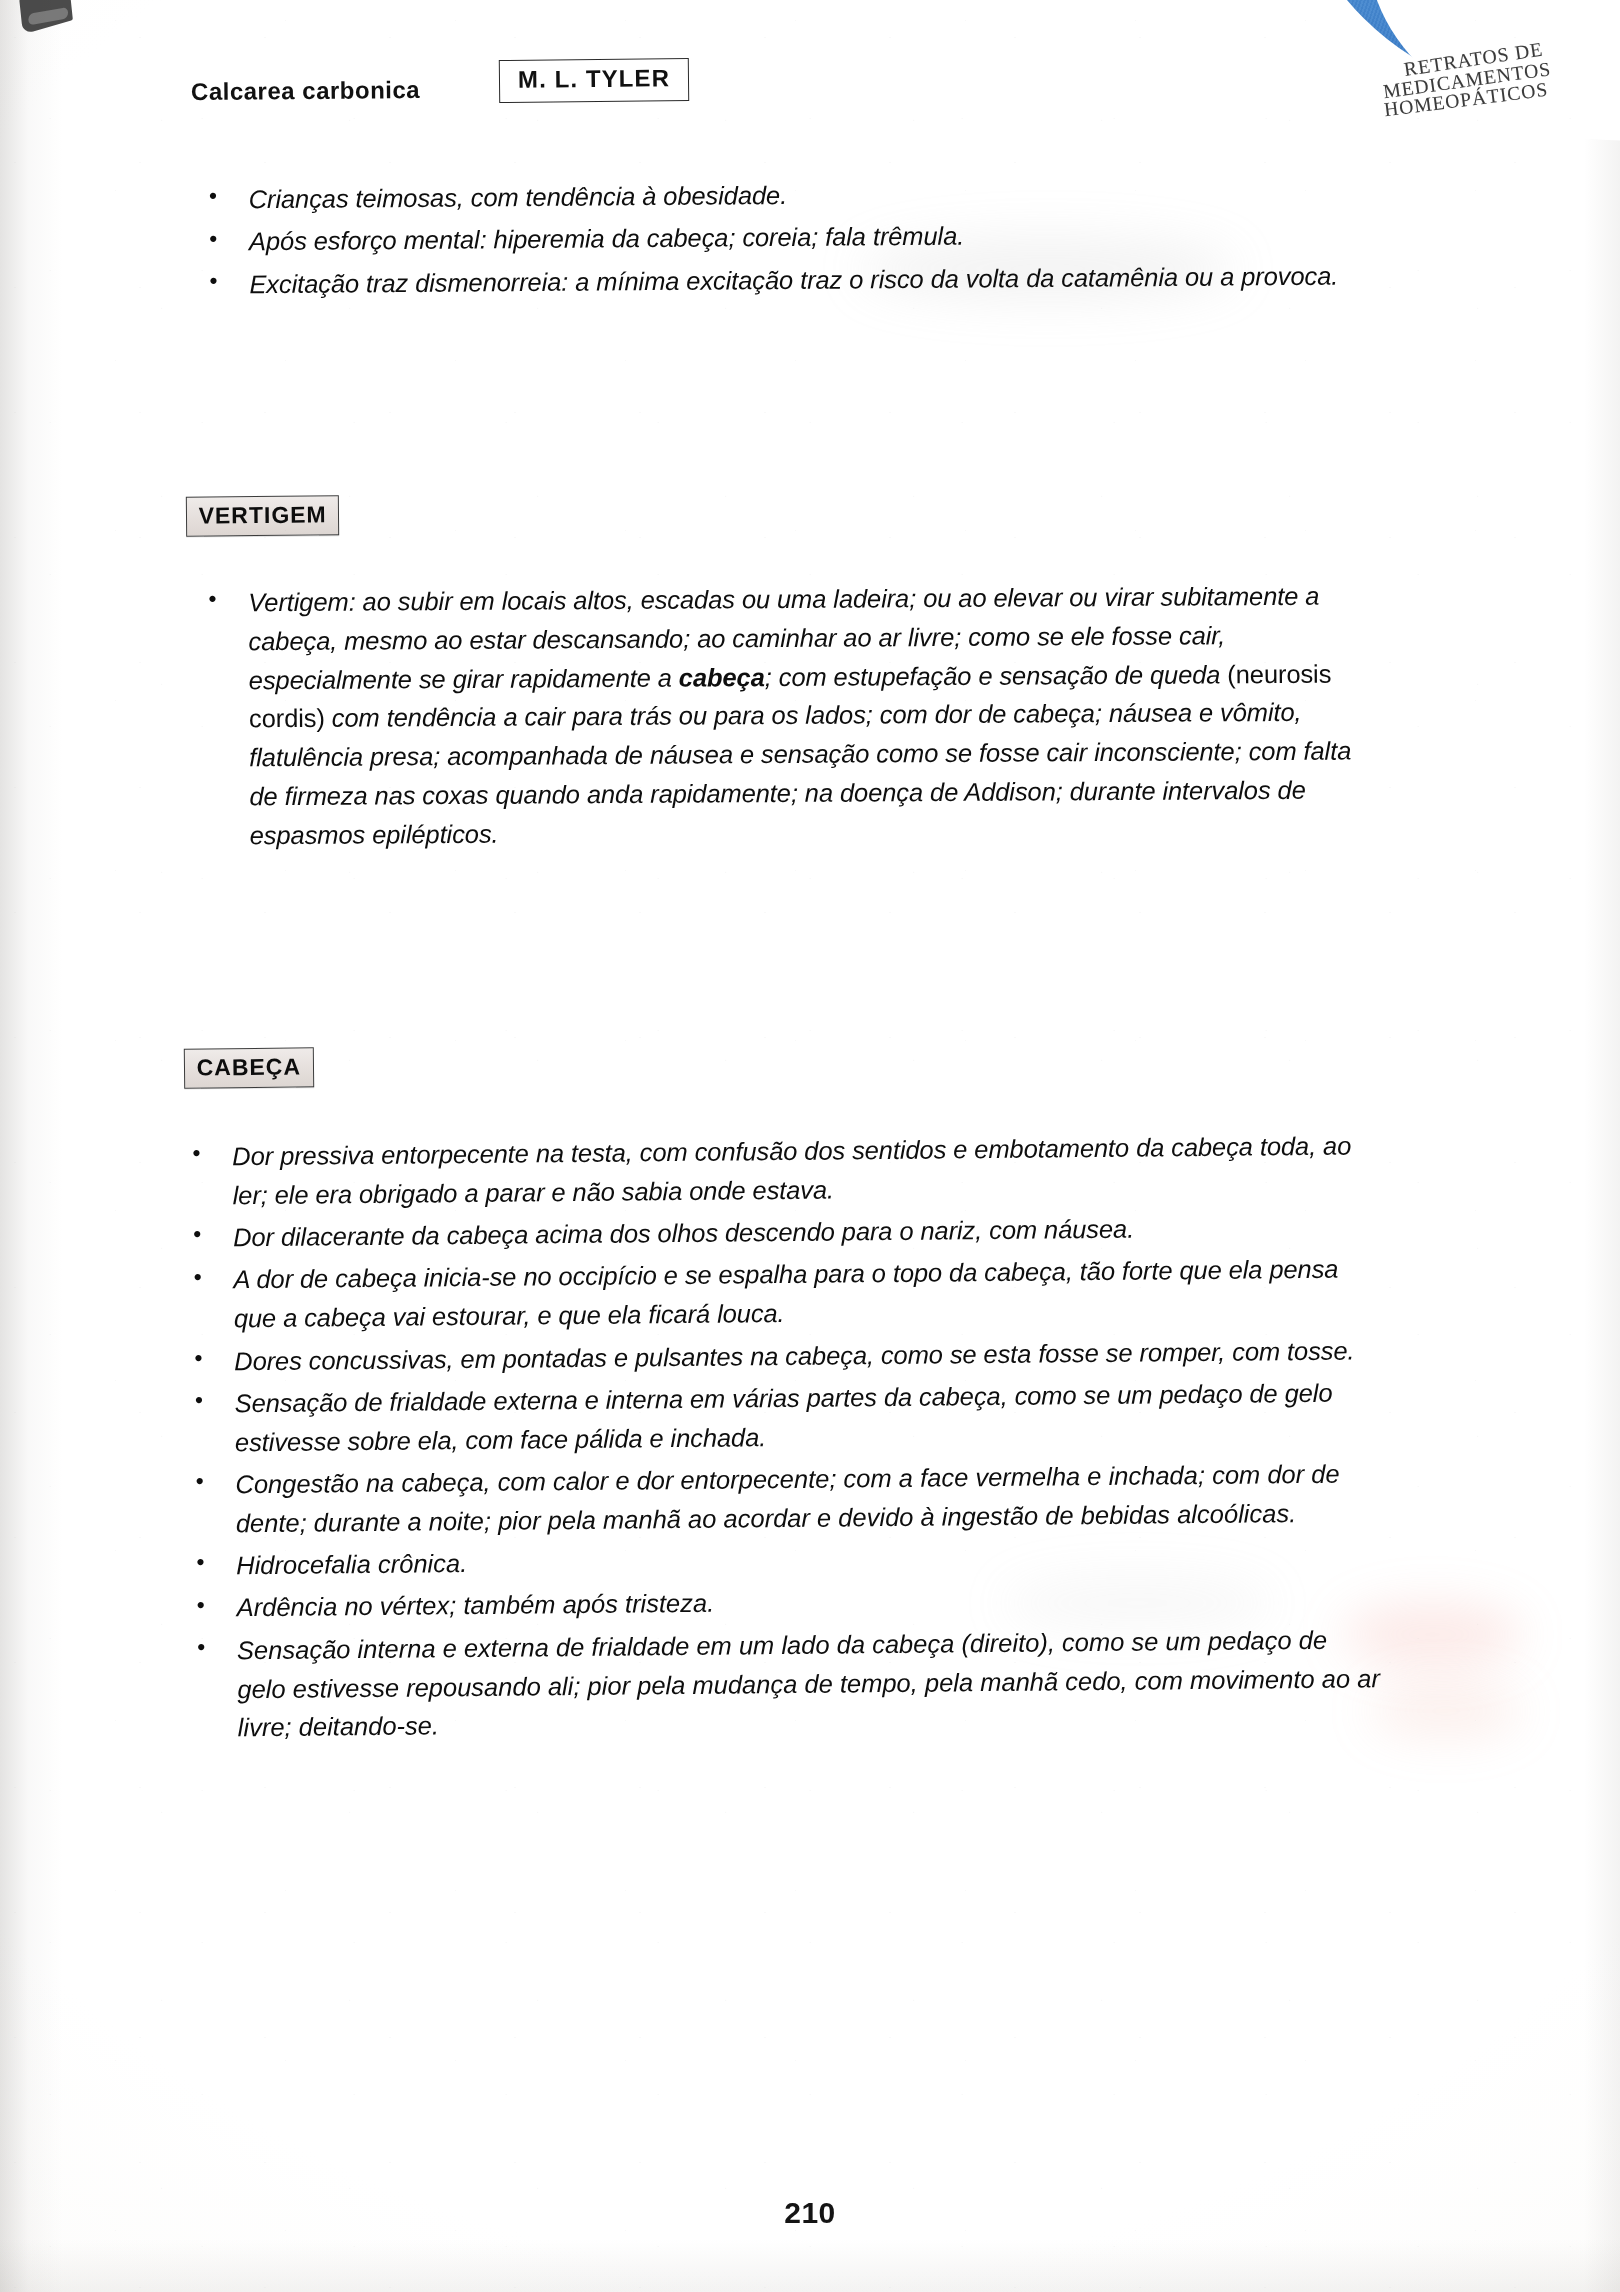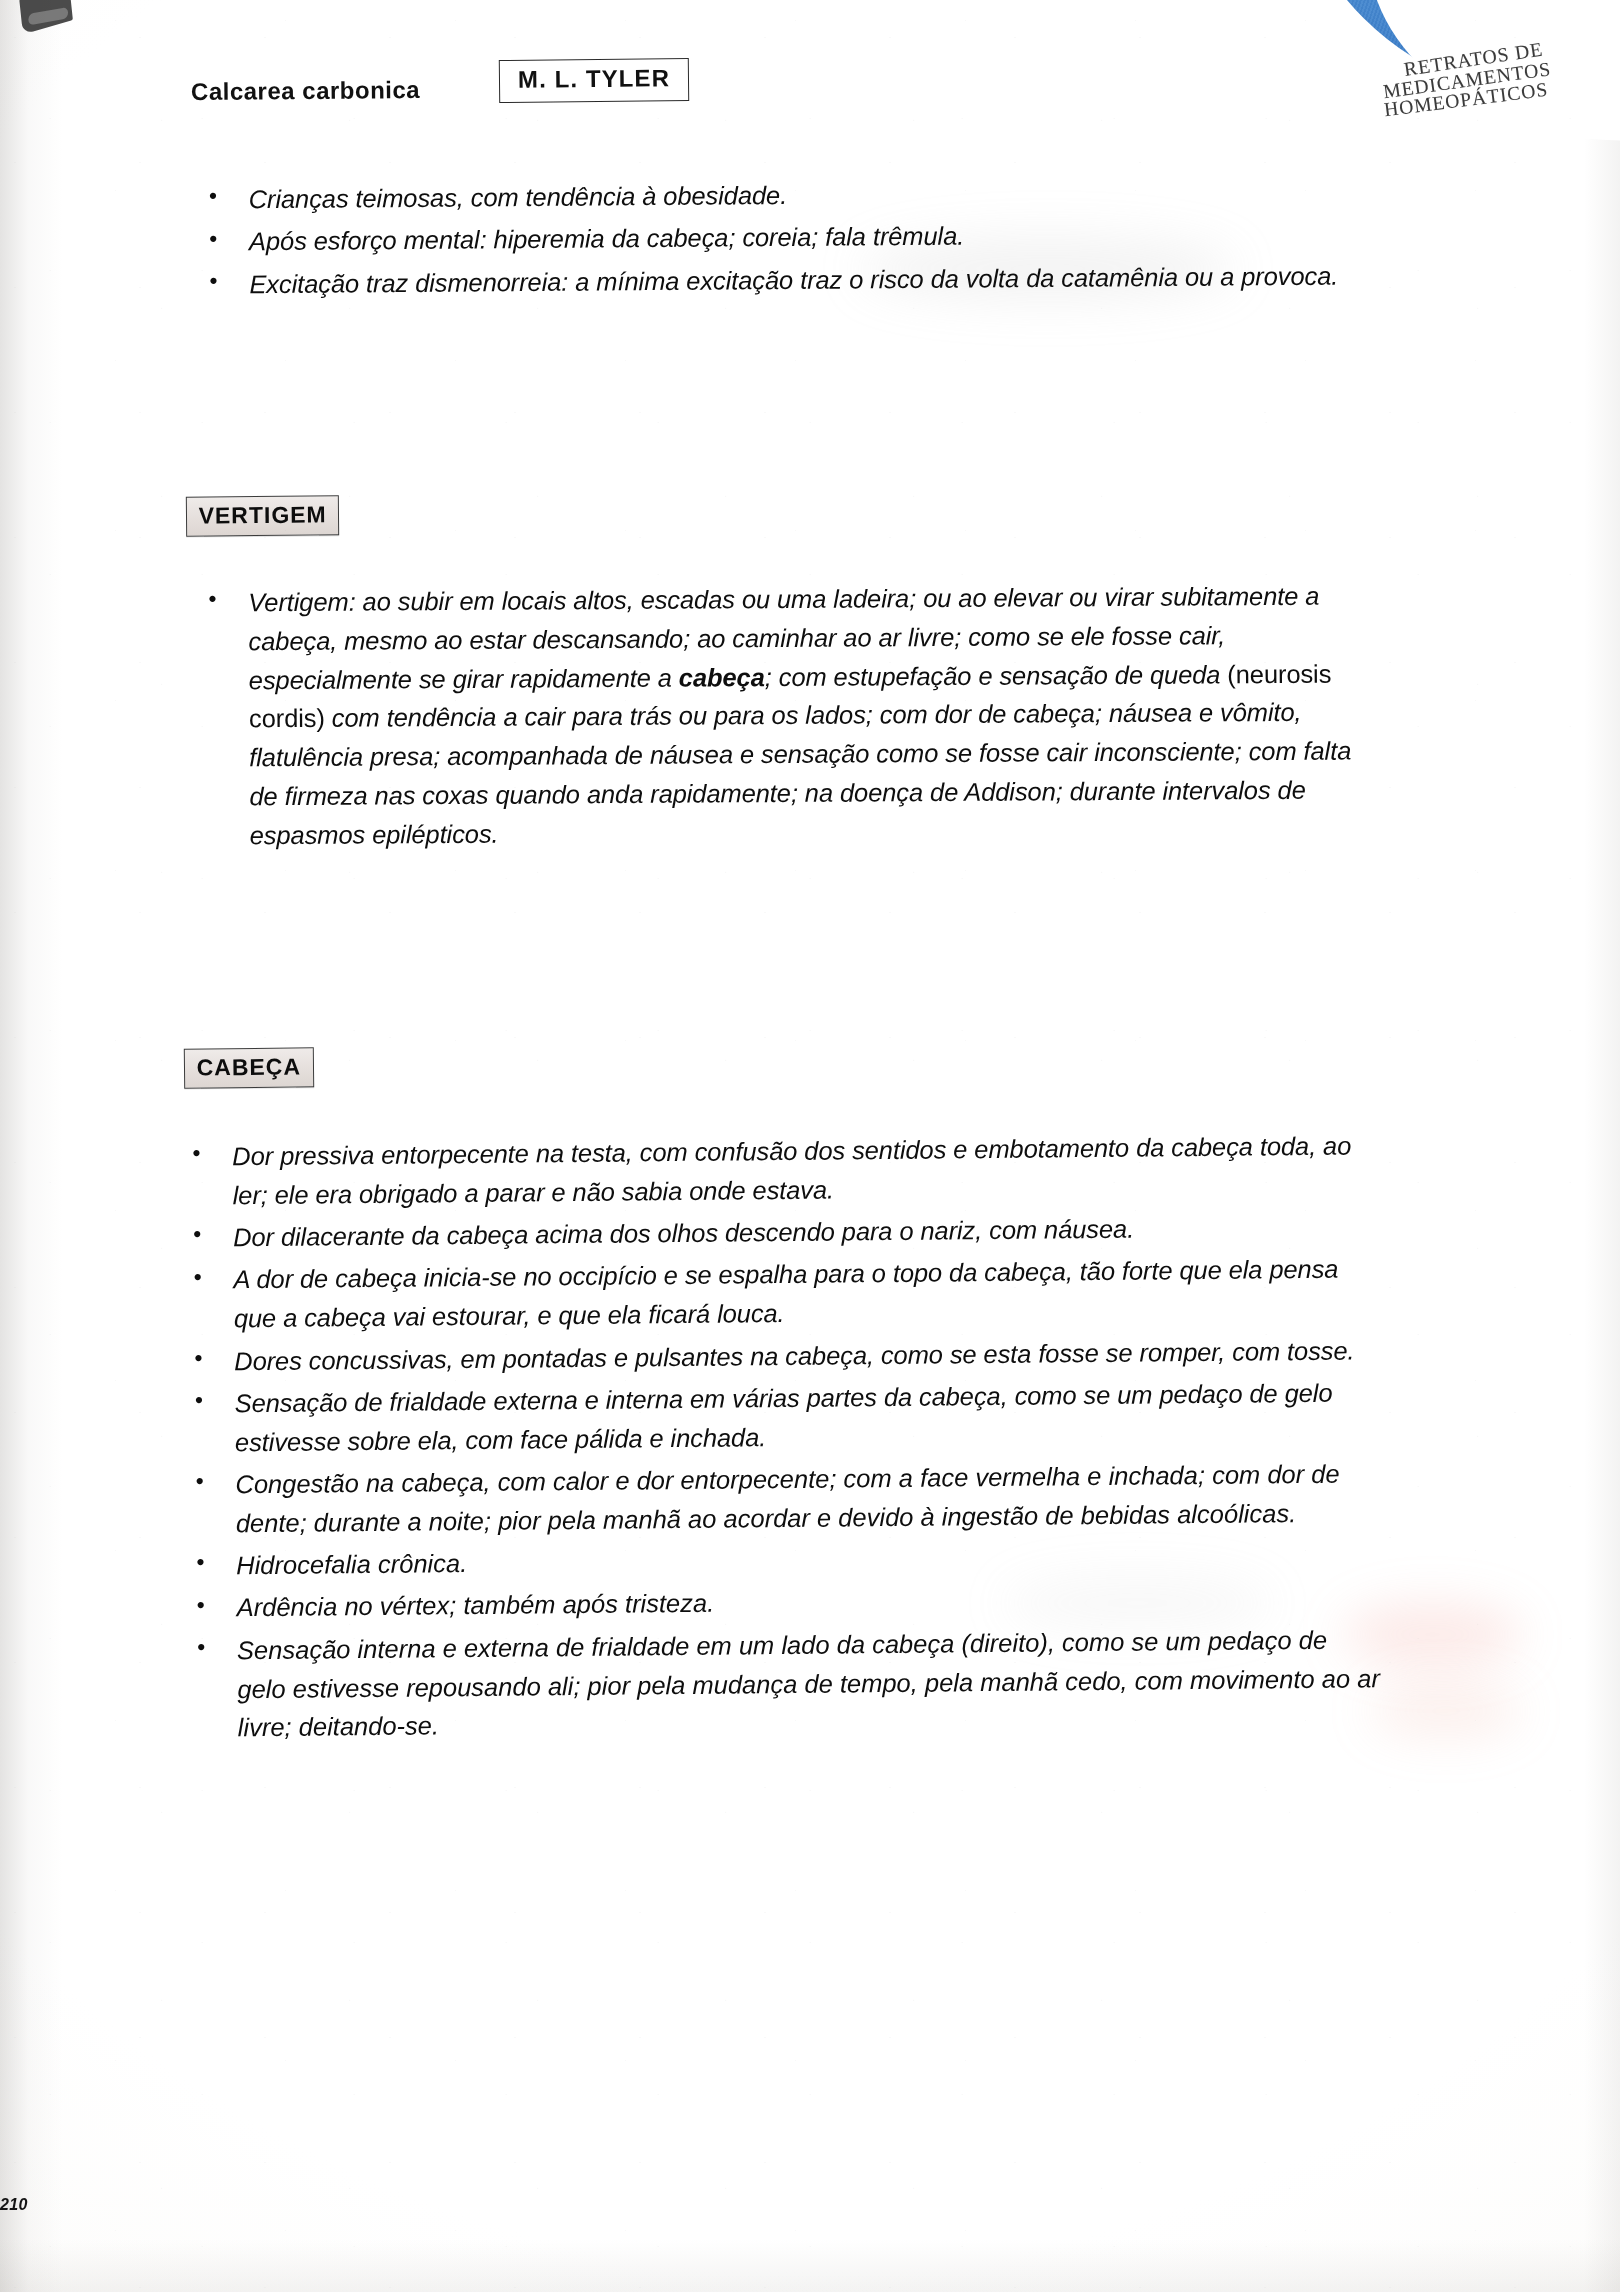--- a/index.html
+++ b/index.html
@@ -216,25 +216,25 @@
   #cabeca-tag { left: 184px; top: 1048px; transform: rotate(-0.6deg); }
   #cabeca-list { left: 188px; top: 1132px; width: 1191px; transform: rotate(-0.55deg); }
 
   
   #cabeca-list > li:nth-child(n+6) { letter-spacing: 0px; }
 
   .page-number {
     position: absolute;
     left: 0; right: 0;
     top: 2196px;
-    font-size: 16px;
+    text-align: center;
+    font-size: 30px;
     font-weight: bold;
     color: #141414;
     letter-spacing: 0.4px;
-    font-style: italic;
   }
 
   
   .speckle {
     position: absolute;
     inset: 0;
     pointer-events: none;
     opacity: 0.05;
     background-image:
       radial-gradient(circle at 12% 30%, #999 0.5px, transparent 0.9px),

